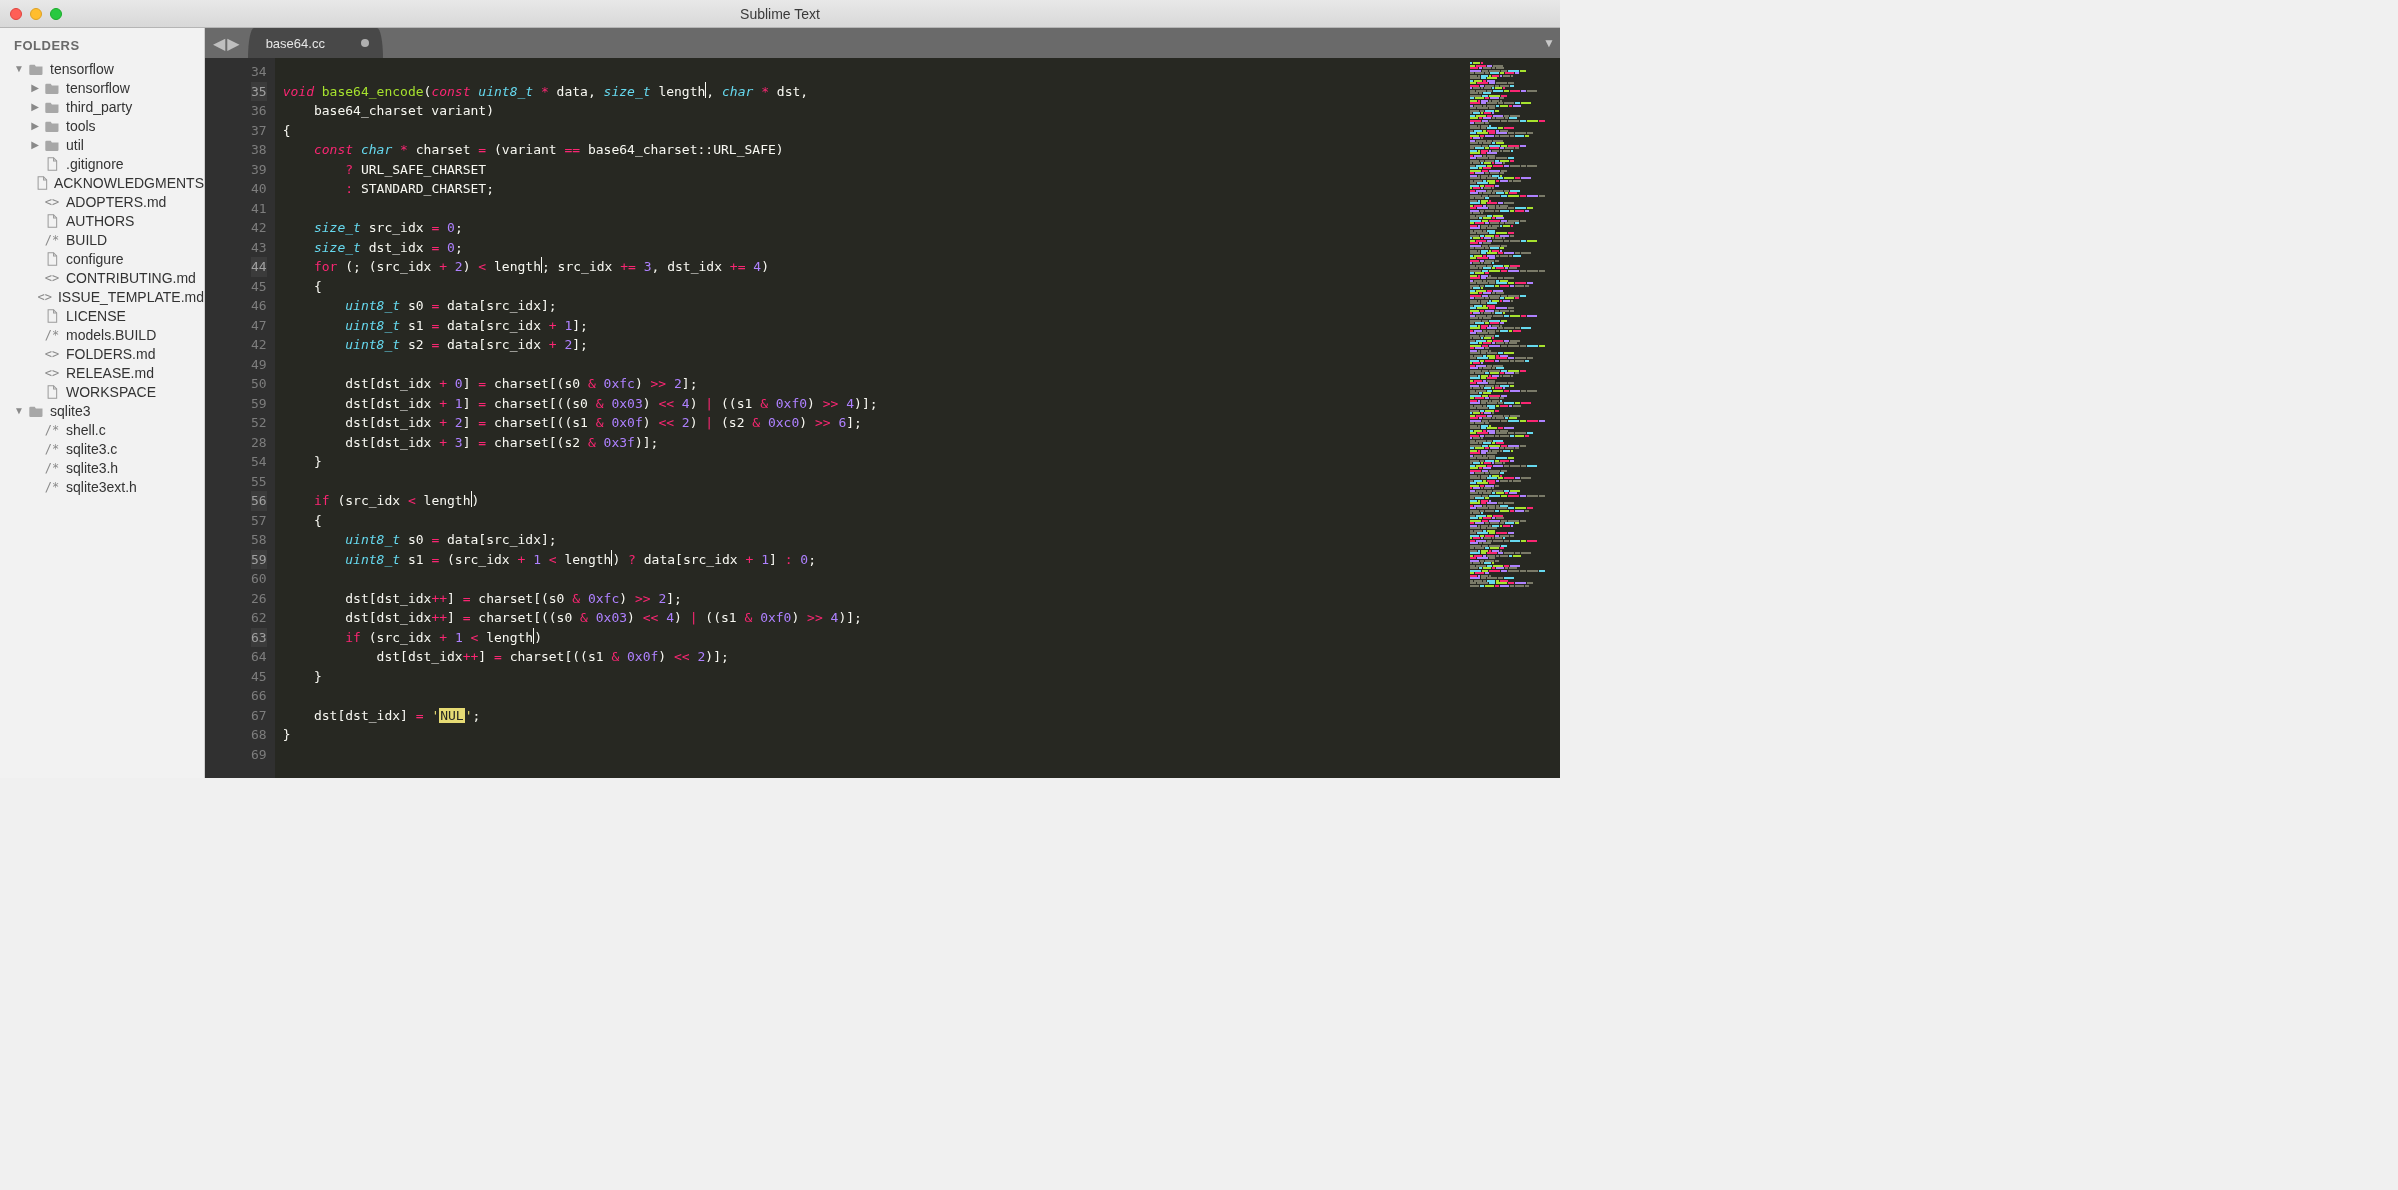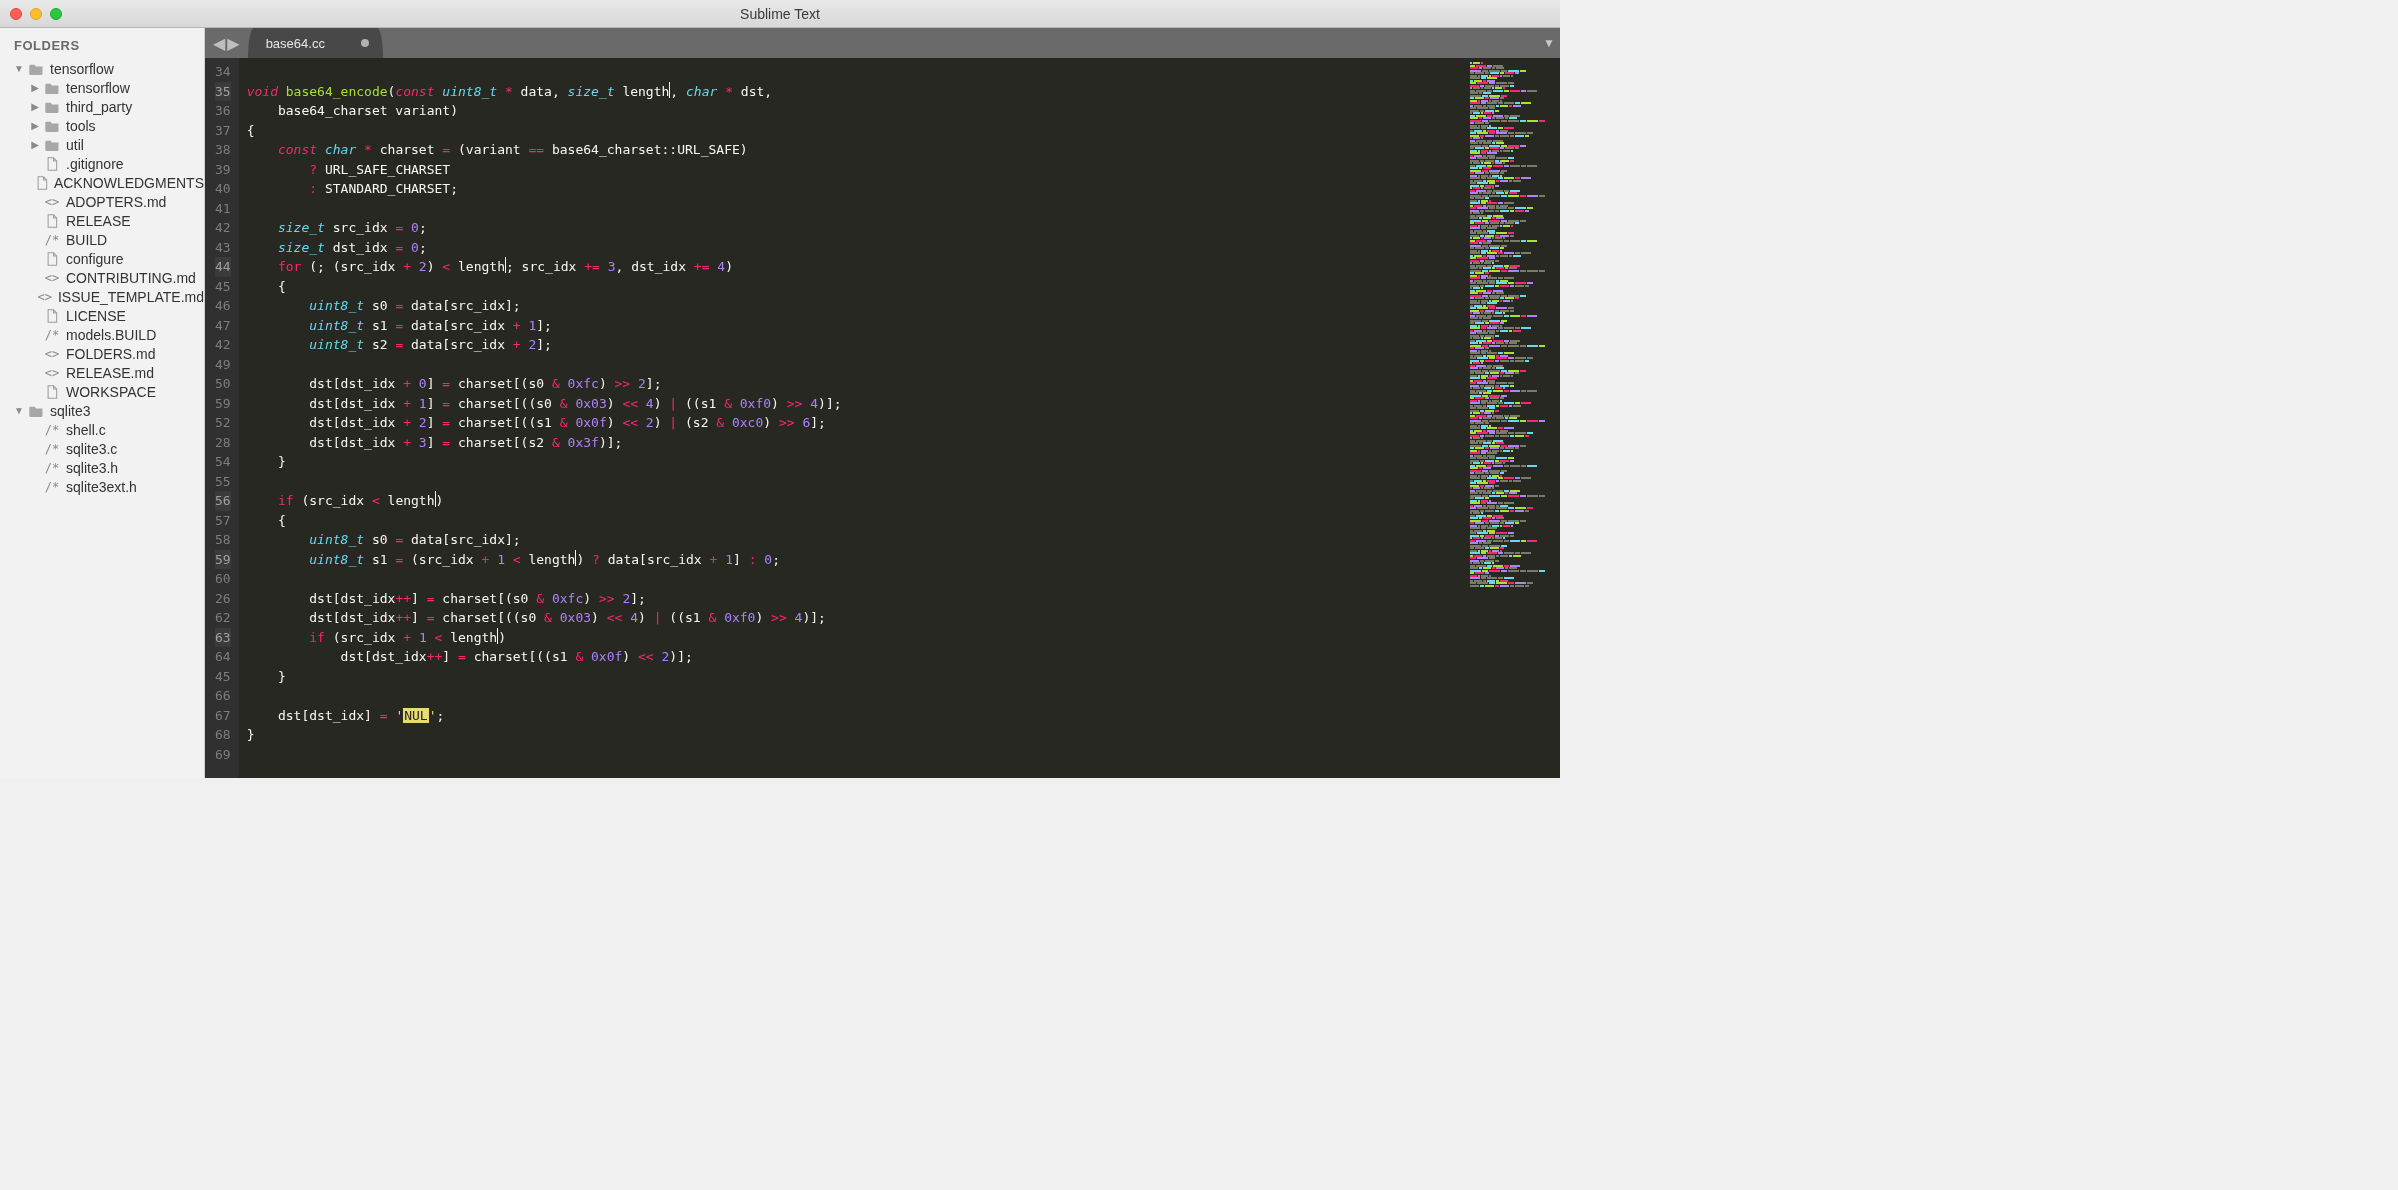--- a/index.html
+++ b/index.html
@@ -119,21 +119,21 @@
   background: #b0b0b0;
 }
 .tab-dropdown {
   margin-left: auto;
   width: 22px;
   display: flex; align-items:center; justify-content:center;
   color: #c8c8c8;
   font-size: 12px;
 }
 
-.editor-body { flex: 1; display: flex; overflow: hidden; position: relative; }
+.editor-body { flex: 1; display: flex; overflow: hidden; position: relative; padding-left: 36px; }
 
 .gutter {
   background: #303030;
   color: #7d7d7d;
   text-align: right;
   padding: 4px 8px 4px 10px;
   font-family: Menlo, Consolas, monospace;
   font-size: 13px;
   line-height: 19.5px;
   user-select: none;
@@ -283,21 +283,21 @@
       <span class="lbl">ADOPTERS.md</span>
         </li>
         <li class="tree-row ind-2">
           <span class="disc"></span>
       <span class="ico file-ico">
             <svg viewBox="0 0 14 18">
               <path fill="none" stroke="#9a9a9a" stroke-width="1.3" d="M2 1h7l4 4v12H2z"></path>
               <path fill="none" stroke="#9a9a9a" stroke-width="1.3" d="M9 1v4h4"></path>
             </svg>
           </span>
-      <span class="lbl">RELEASE</span>
+      <span class="lbl">AUTHORS</span>
         </li>
         <li class="tree-row ind-2">
           <span class="disc"></span>
       <span class="ico file-ico">
             <span style="font-family:monospace;color:#8a8a8a;font-size:12px;">/*</span>
           </span>
       <span class="lbl">BUILD</span>
         </li>
         <li class="tree-row ind-2">
           <span class="disc"></span>

